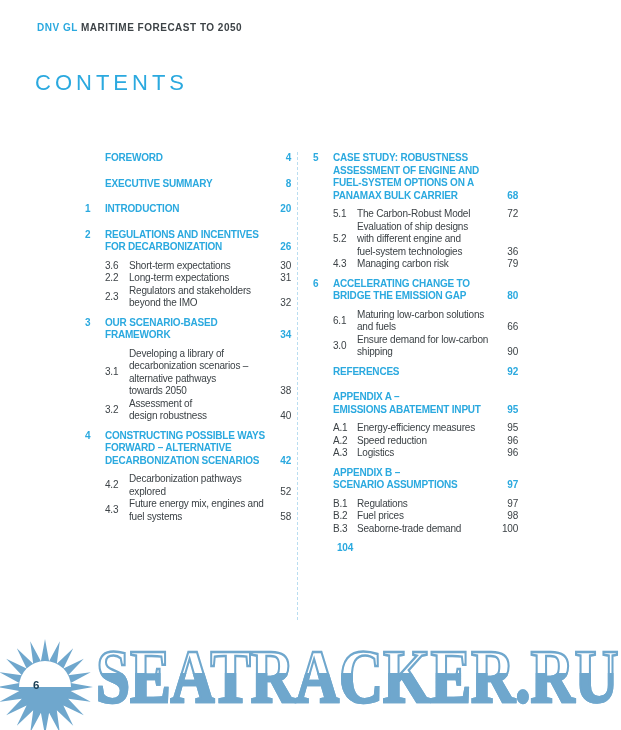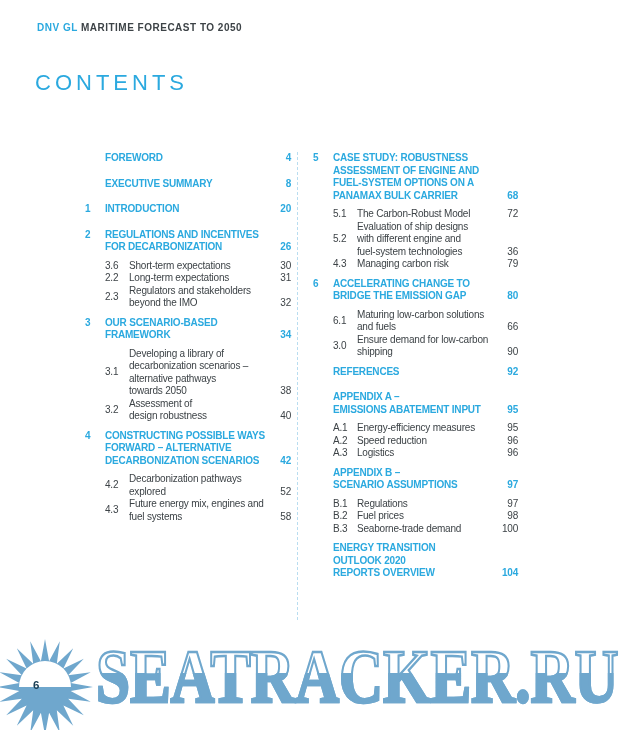--- a/index.html
+++ b/index.html
@@ -233,23 +233,20 @@
       <span class="ttl">Fuel prices</span>
       <span class="pg">98</span>
     </div>
     <div class="toc-row sub">
       <span class="num">B.3</span>
       <span class="ttl">Seaborne-trade demand</span>
       <span class="pg">100</span>
     </div>
     <div class="toc-row main">
       <span class="num"></span>
-      <span class="ttl">ENERGY TRANSITION
-OUTLOOK 2020
-REPORTS OVERVIEW</span>
       <span class="pg">104</span>
     </div>
   </div>
 
 <svg class="wm-sun" viewBox="-50 -50 100 100" xmlns="http://www.w3.org/2000/svg">
   <polygon id="sun-rays" fill="#6FA7CD" points="48.0,0.0 25.7,4.1 45.7,14.8 23.2,11.8 38.8,28.2 18.4,18.4 28.2,38.8 11.8,23.2 14.8,45.7 4.1,25.7 0.0,48.0 -4.1,25.7 -14.8,45.7 -11.8,23.2 -28.2,38.8 -18.4,18.4 -38.8,28.2 -23.2,11.8 -45.7,14.8 -25.7,4.1 -48.0,0.0 -25.7,-4.1 -45.7,-14.8 -23.2,-11.8 -38.8,-28.2 -18.4,-18.4 -28.2,-38.8 -11.8,-23.2 -14.8,-45.7 -4.1,-25.7 -0.0,-48.0 4.1,-25.7 14.8,-45.7 11.8,-23.2 28.2,-38.8 18.4,-18.4 38.8,-28.2 23.2,-11.8 45.7,-14.8 25.7,-4.1"></polygon>
   <path d="M -26 0 A 26 26 0 0 1 26 0 Z" fill="#ffffff"></path>
 </svg>
 <div class="wm-page-num">6</div>
 <div class="wm-text">SEATRACKER.RU</div>

